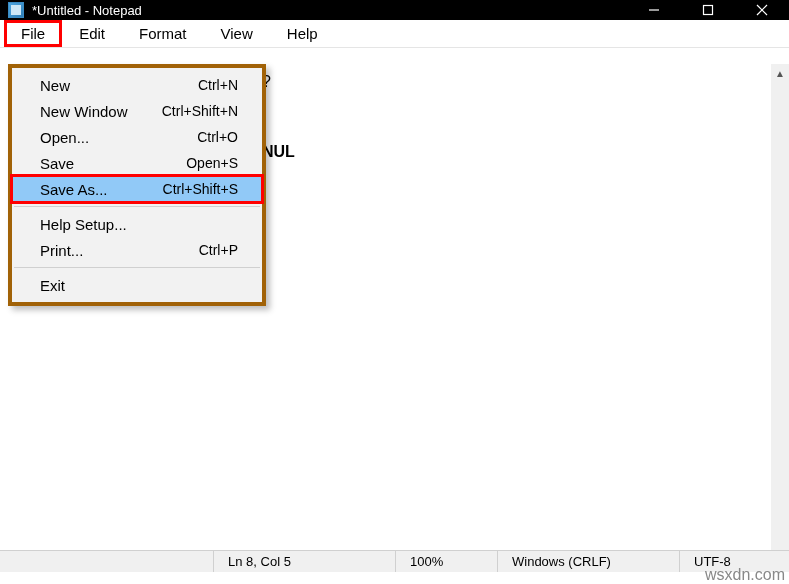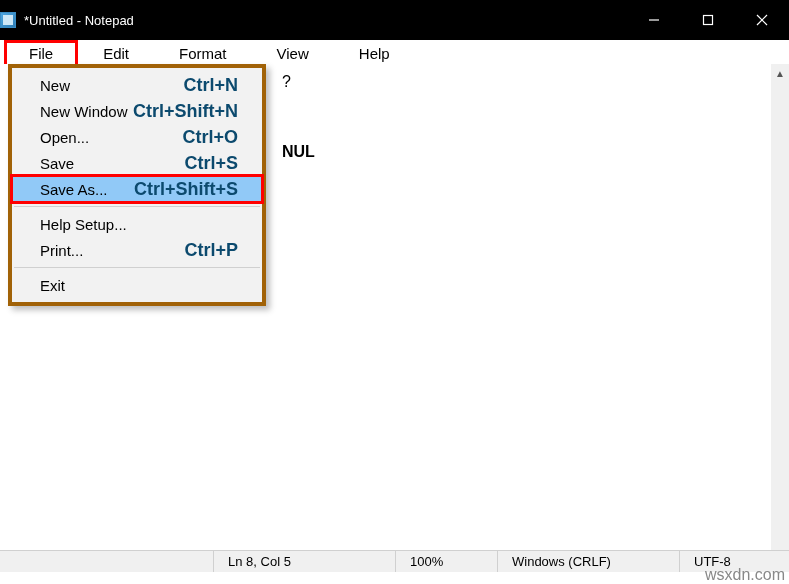--- a/index.html
+++ b/index.html
@@ -1,42 +1,42 @@
 <!DOCTYPE html>
 <html><head>
   <meta charset="utf-8">
   <style>
     * { margin: 0; padding: 0; box-sizing: border-box; font-family: "Segoe UI", Tahoma, sans-serif; }
     body { width: 789px; height: 584px; background: #fff; overflow: hidden; position: relative; }
 
     
-    .titlebar { height: 40px; background: #000; color: #fff; display: flex; align-items: center; font-size: 13px; }
+    .titlebar { height: 20px; background: #000; color: #fff; display: flex; align-items: center; padding-left: 8px; font-size: 13px; }
     .titlebar .app-icon { width: 16px; height: 16px; margin-right: 8px; background: linear-gradient(135deg,#4da6e0 0%,#2e7db5 100%); border: 1px solid #3a8cc4; position: relative; }
     .titlebar .app-icon::after { content:""; position:absolute; inset:2px; background:#cde8f7; }
     .titlebar .title-text { flex: 1; }
     .win-controls { display: flex; height: 100%; }
     .win-btn { width: 54px; height: 100%; display: flex; align-items: center; justify-content: center; color: #fff; }
     .win-btn svg { width: 12px; height: 12px; }
 
     
     .menubar { height: 28px; background: #fff; border-bottom: 1px solid #e5e5e5; display: flex; align-items: stretch; padding-left: 4px; font-size: 15px; }
-    .menu-item { padding: 0 25px; display: flex; align-items: center; cursor: default; }
+    .menu-item { padding: 0 17px; display: flex; align-items: center; cursor: default; }
     .menu-item.highlighted { outline: 3px solid #ff0000; outline-offset: -3px; }
 
     
     .dropdown { position: absolute; left: 8px; top: 64px; width: 258px; background: #f2f2f2; border: 4px solid #a16207; box-shadow: 4px 4px 6px rgba(0,0,0,0.25); padding: 4px 0; font-size: 15px; }
     .dd-item { height: 26px; display: flex; align-items: center; padding: 0 24px 0 28px; position: relative; }
     .dd-item .label { flex: 1; }
-    .dd-item .shortcut { color: #0c4a6e; font-size: 18px; font-weight: bold; }
+    .dd-item .shortcut { color: #000000; font-size: 14px; }
     .dd-item.selected { background: #91c9f7; outline: 3px solid #ff0000; outline-offset: -1px; }
     .dd-sep { height: 1px; background: #d0d0d0; margin: 4px 2px; }
 
     
     .editor { position: absolute; top: 64px; left: 0; right: 0; bottom: 34px; background: #fff; overflow: hidden; }
-    .editor-content { padding: 6px 24px; font-family: Consolas, monospace; font-size: 16px; white-space: pre; line-height: 1.45; }
+    .editor-content { padding: 6px 4px; font-family: Consolas, monospace; font-size: 16px; white-space: pre; line-height: 1.45; }
     .editor-content .bold { font-weight: bold; }
     .scrollbar { position: absolute; right: 0; top: 0; bottom: 0; width: 18px; background: #f0f0f0; }
     .scroll-arrow { height: 18px; display:flex; align-items:center; justify-content:center; color:#555; font-size:10px; }
 
     
     .statusbar { position: absolute; bottom: 12px; left: 0; right: 0; height: 22px; background: #f0f0f0; border-top: 1px solid #d0d0d0; display: flex; font-size: 13px; gap: 22px; }
     .status-cell { border-left: 1px solid #d0d0d0; padding: 0 14px; display: flex; align-items: center; }
     .status-blank { flex: 1; }
 
     
@@ -94,21 +94,21 @@
   <div class="dd-item">
     <span class="label">New Window</span>
     <span class="shortcut">Ctrl+Shift+N</span>
   </div>
   <div class="dd-item">
     <span class="label">Open...</span>
     <span class="shortcut">Ctrl+O</span>
   </div>
   <div class="dd-item">
     <span class="label">Save</span>
-    <span class="shortcut">Ctrl+S</span>
+    <span class="shortcut">Open+S</span>
   </div>
   <div class="dd-item selected">
     <span class="label">Save As...</span>
     <span class="shortcut">Ctrl+Shift+S</span>
   </div>
   <div class="dd-sep"></div>
   <div class="dd-item">
     <span class="label">Help Setup...</span>
     <span class="shortcut"></span>
   </div>

